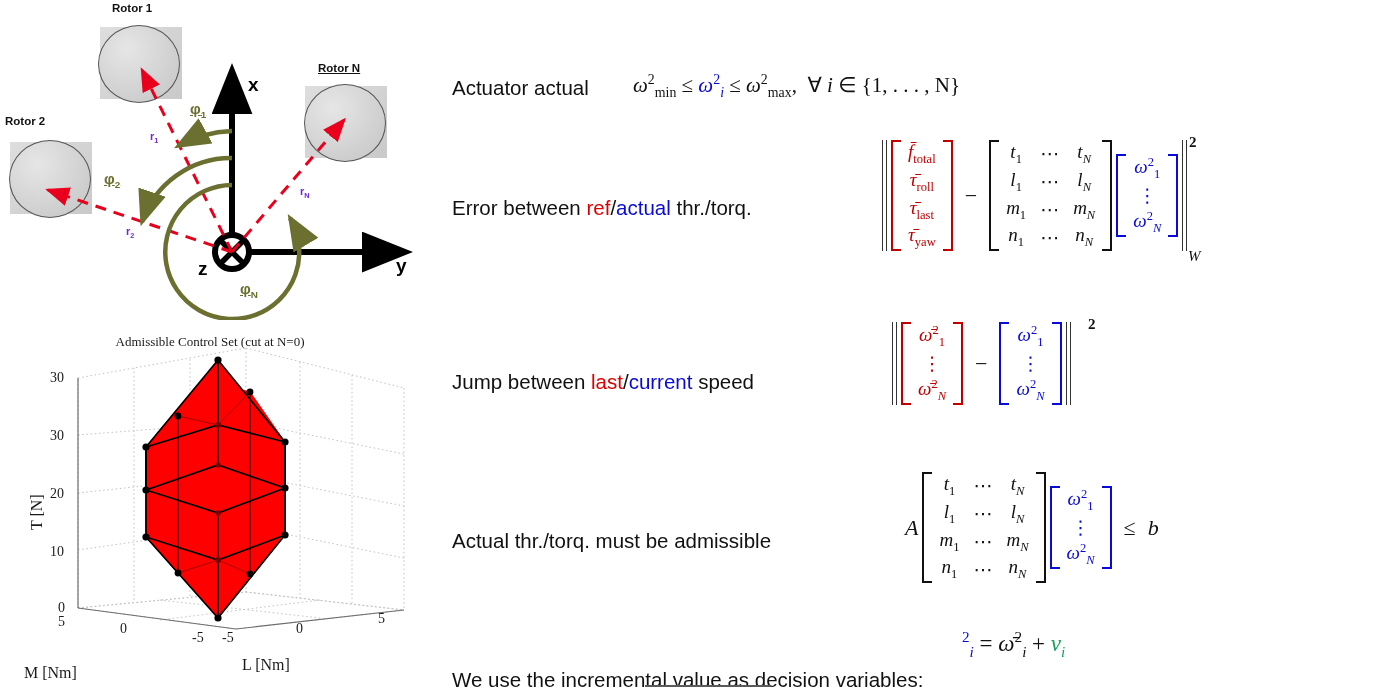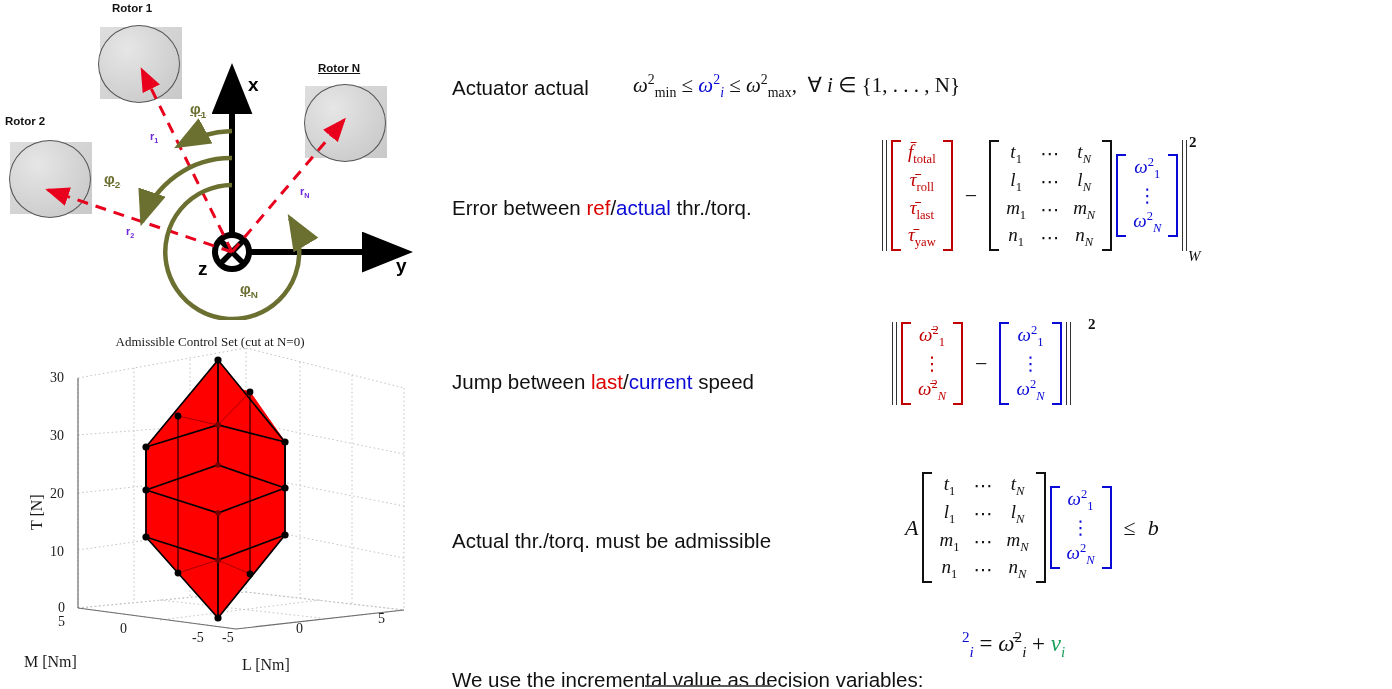--- a/index.html
+++ b/index.html
@@ -210,21 +210,21 @@
 
   <div class="tick" style="left:58px;top:284px;">5</div>
   <div class="tick" style="left:120px;top:291px;">0</div>
   <div class="tick" style="left:192px;top:300px;">-5</div>
 
   <div class="tick" style="left:222px;top:300px;">-5</div>
   <div class="tick" style="left:296px;top:291px;">0</div>
   <div class="tick" style="left:378px;top:281px;">5</div>
 
   <div class="axlabel rot" style="left:28px;top:200px;">T [N]</div>
-  <div class="axlabel" style="left:24px;top:323px;font-family:Liberation Serif, serif;">M [Nm]</div>
+  <div class="axlabel" style="left:24px;top:334px;font-family:Liberation Serif, serif;">M [Nm]</div>
   <div class="axlabel" style="left:242px;top:326px;">L [Nm]</div>
 </div>
 
 <div class="abs" id="right-panel">
 
 
   <div class="row-label" style="left:32px;top:76px;">Actuator actual</div>
   <div class="math" style="left:213px;top:72px;font-size:21px;">
     <span class="mi">ω</span><span class="sup">2</span><span class="sub">min</span>
     <span>≤</span>

